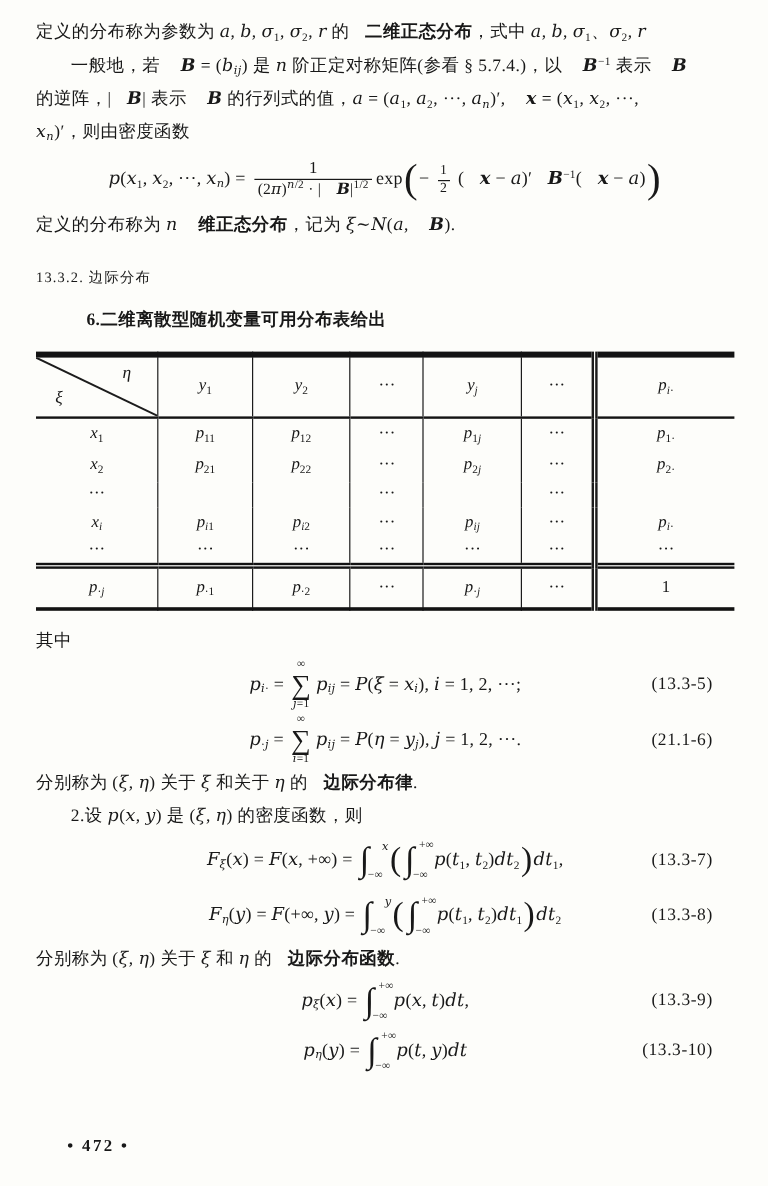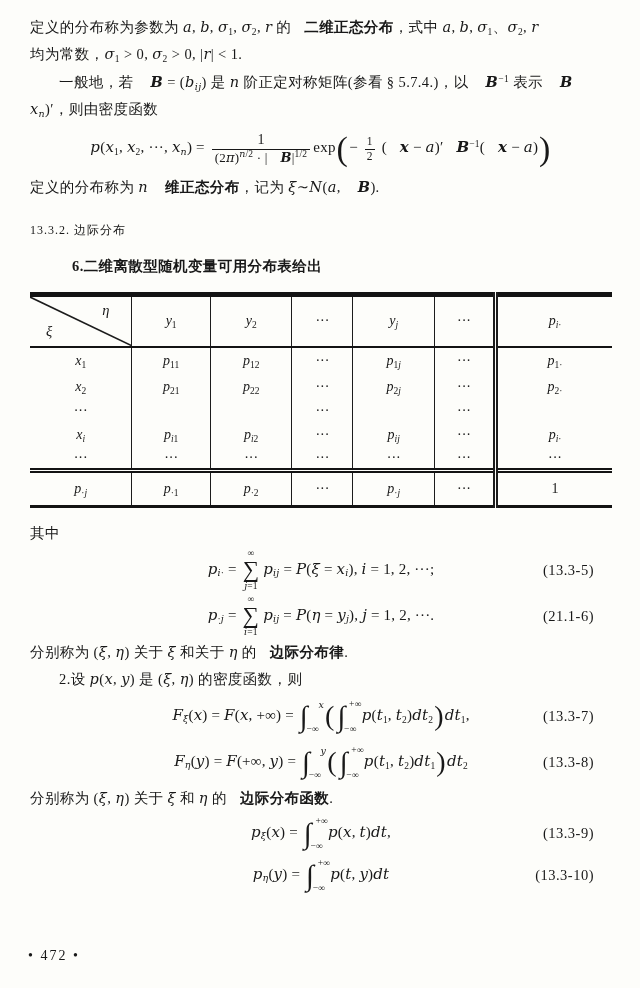--- a/index.html
+++ b/index.html
@@ -56,31 +56,31 @@
   .dist-table tbody tr{height:27px;}
   .dist-table tbody tr:nth-child(3){height:21px;}
   .dist-table tbody tr:nth-child(5){height:22px;}
   .dist-table tfoot tr{height:36px;}
   .dist-table tfoot td{border-top:5px double #131313;}
   .corner{position:relative;}
   .corner svg{position:absolute;left:0;top:0;width:100%;height:100%;}
   .corner .eta{position:absolute;top:5px;right:22px;font-style:italic;font-size:14.5px;}
   .corner .xi{position:absolute;bottom:6px;left:16px;font-style:italic;font-size:14.5px;}
   .qizhong{margin-top:12px;}
-  .pagenum{position:absolute;left:28px;top:948px;font-size:14px;font-weight:400;letter-spacing:2px;}
+  .pagenum{position:absolute;left:56px;top:948px;font-size:14px;font-weight:700;letter-spacing:2px;}
 </style>
 </head>
 <body>
 
 <div class="page">
 
   <div class="line">定义的分布称为参数为 <i>a</i>, <i>b</i>, <i>σ</i><sub>1</sub>, <i>σ</i><sub>2</sub>, <i>r</i> 的<b>二维正态分布</b>，式中 <i>a</i>, <i>b</i>, <i>σ</i><sub>1</sub>、<i>σ</i><sub>2</sub>, <i>r</i></div>
-  <div class="line">均为常数，<i>σ</i><sub>1</sub> &gt; 0, <i>σ</i><sub>2</sub> &gt; 0, |<i>r</i>| &lt; 1.</div>
 
   <div class="line indent">一般地，若 <b><i>B</i></b> = (<i>b</i><sub><i>ij</i></sub>) 是 <i>n</i> 阶正定对称矩阵(参看 § 5.7.4.)，以 <b><i>B</i></b><sup>−1</sup> 表示 <b><i>B</i></b></div>
+  <div class="line">的逆阵，|<b><i>B</i></b>| 表示 <b><i>B</i></b> 的行列式的值，<i>a</i> = (<i>a</i><sub>1</sub>, <i>a</i><sub>2</sub>, ···, <i>a</i><sub><i>n</i></sub>)′, <b><i>x</i></b> = (<i>x</i><sub>1</sub>, <i>x</i><sub>2</sub>, ···,</div>
   <div class="line"><i>x</i><sub><i>n</i></sub>)′，则由密度函数</div>
 
   <div class="eqrow h48">
     <span class="eq"><i>p</i>(<i>x</i><sub>1</sub>, <i>x</i><sub>2</sub>, ···, <i>x</i><sub><i>n</i></sub>) = <span class="fr"><span class="nm">1</span><span class="dn">(2<i>π</i>)<sup><i>n</i>/2</sup> · |<b><i>B</i></b>|<sup>1/2</sup></span></span>exp<span class="bp1">(</span>− <span class="fr fs"><span class="nm">1</span><span class="dn">2</span></span> (<b><i>x</i></b> − <i>a</i>)′<b><i>B</i></b><sup>−1</sup>(<b><i>x</i></b> − <i>a</i>)<span class="bp1">)</span></span>
   </div>
 
   <div class="line">定义的分布称为 <i>n</i> <b>维正态分布</b>，记为 <i>ξ</i>∼<i>N</i>(<i>a</i>, <b><i>B</i></b>).</div>
 
   <div class="heading">13.3.2. 边际分布</div>
 

